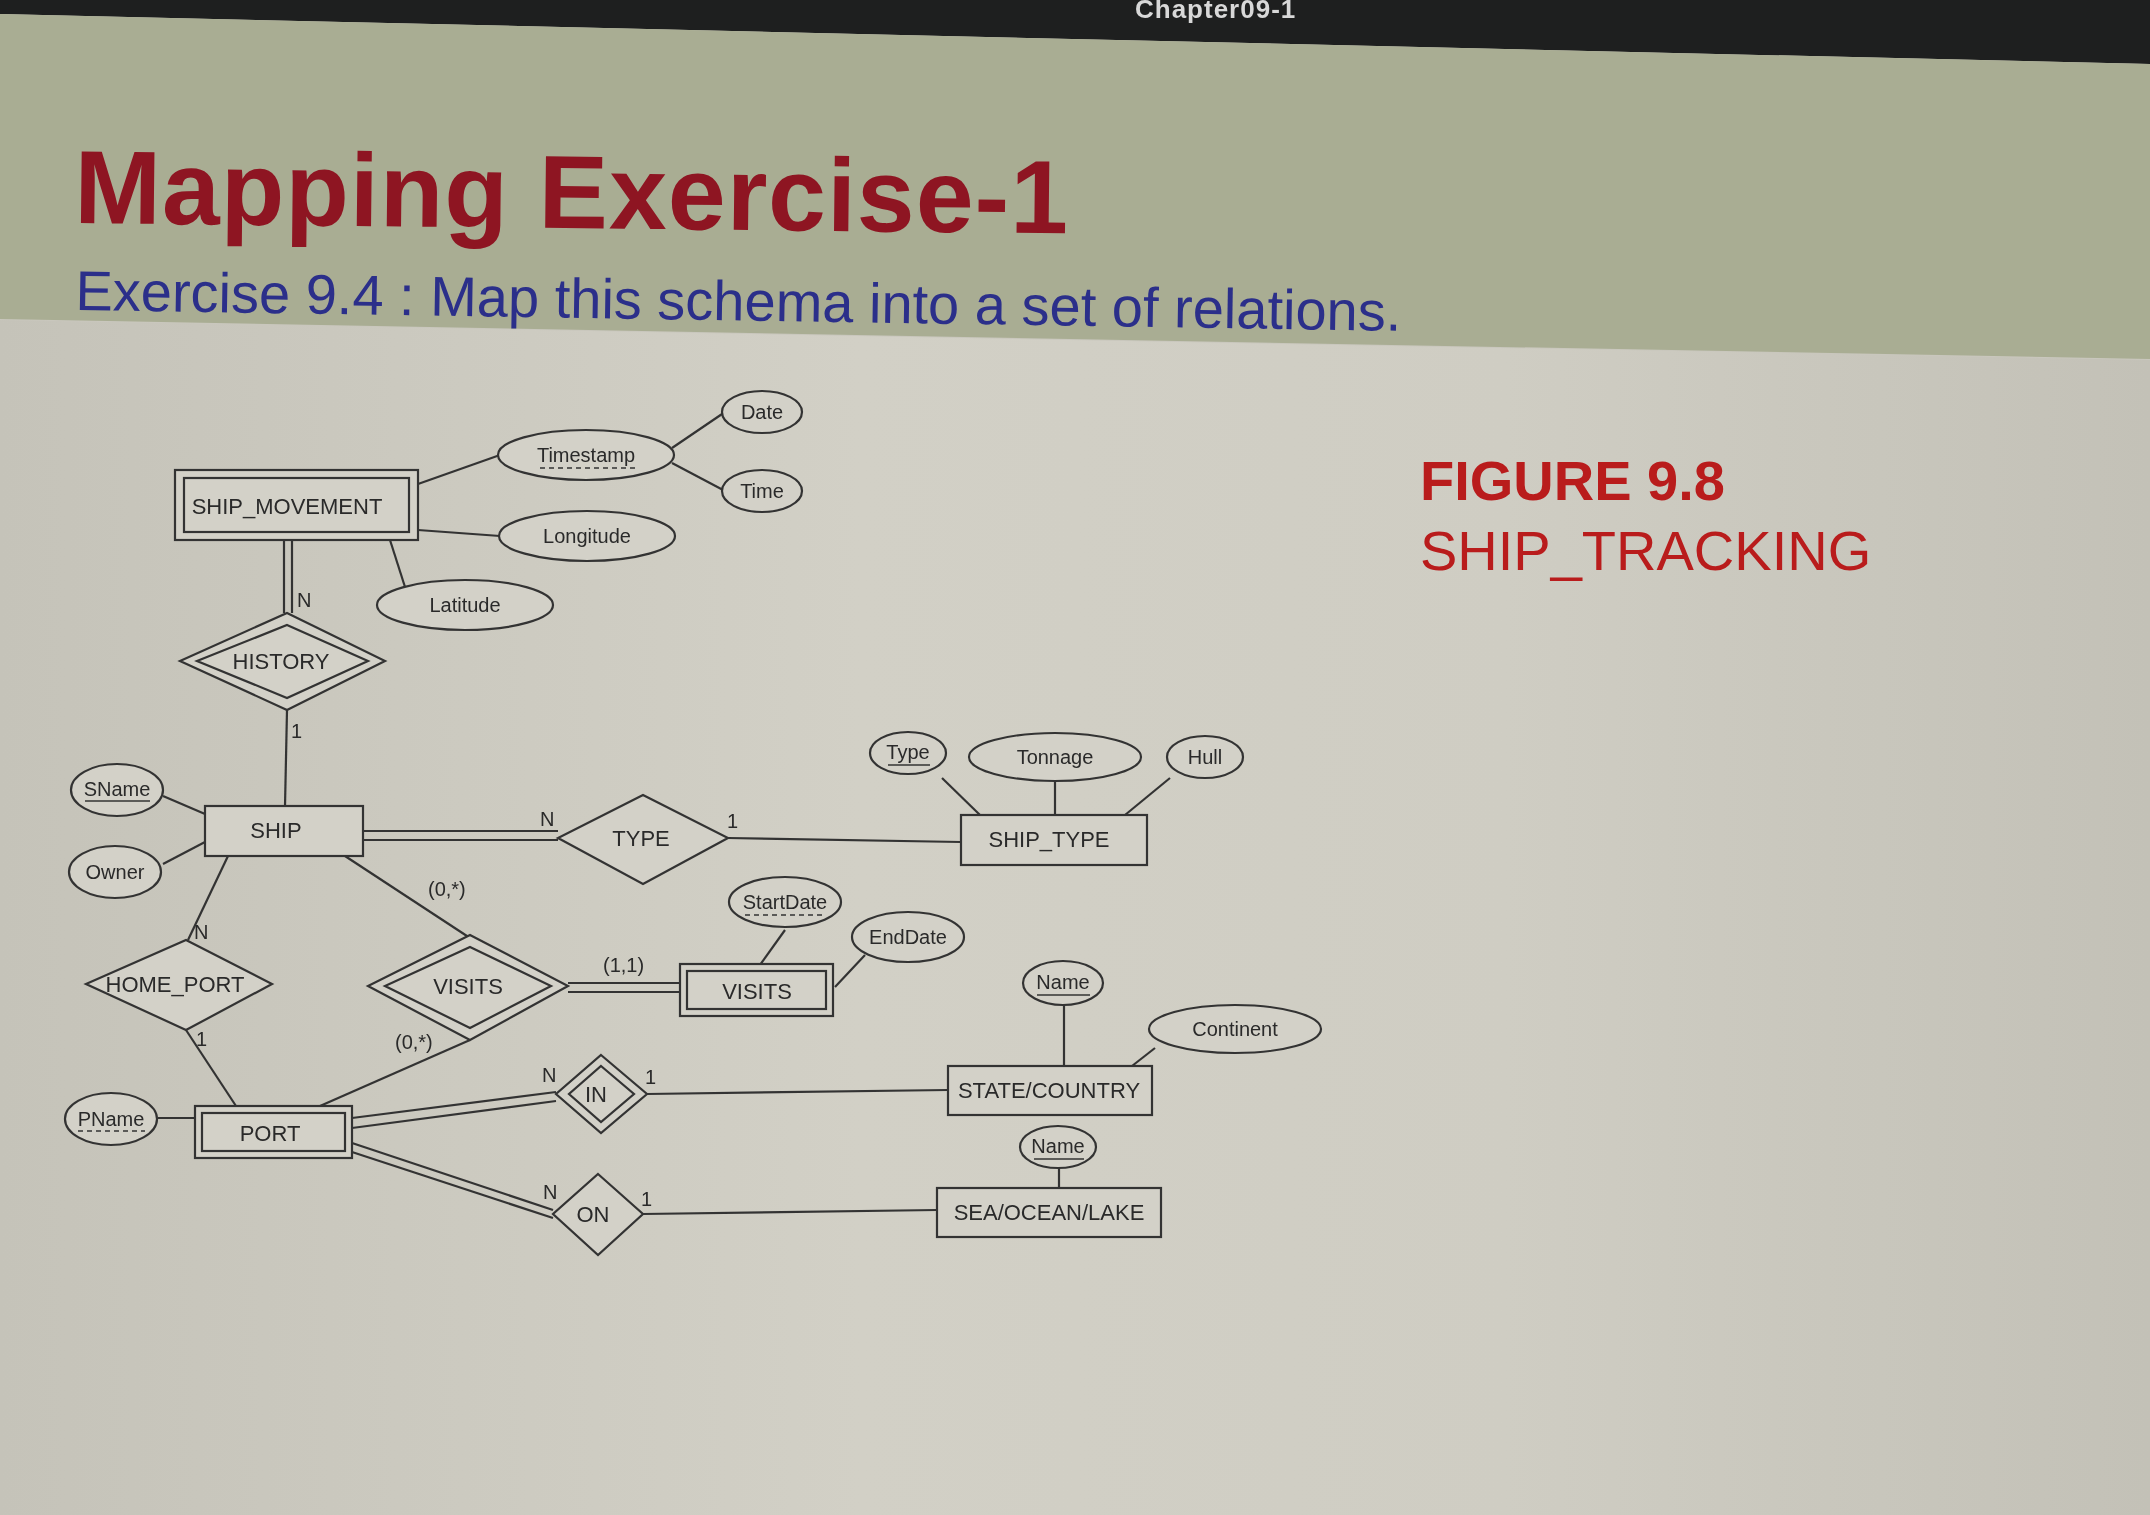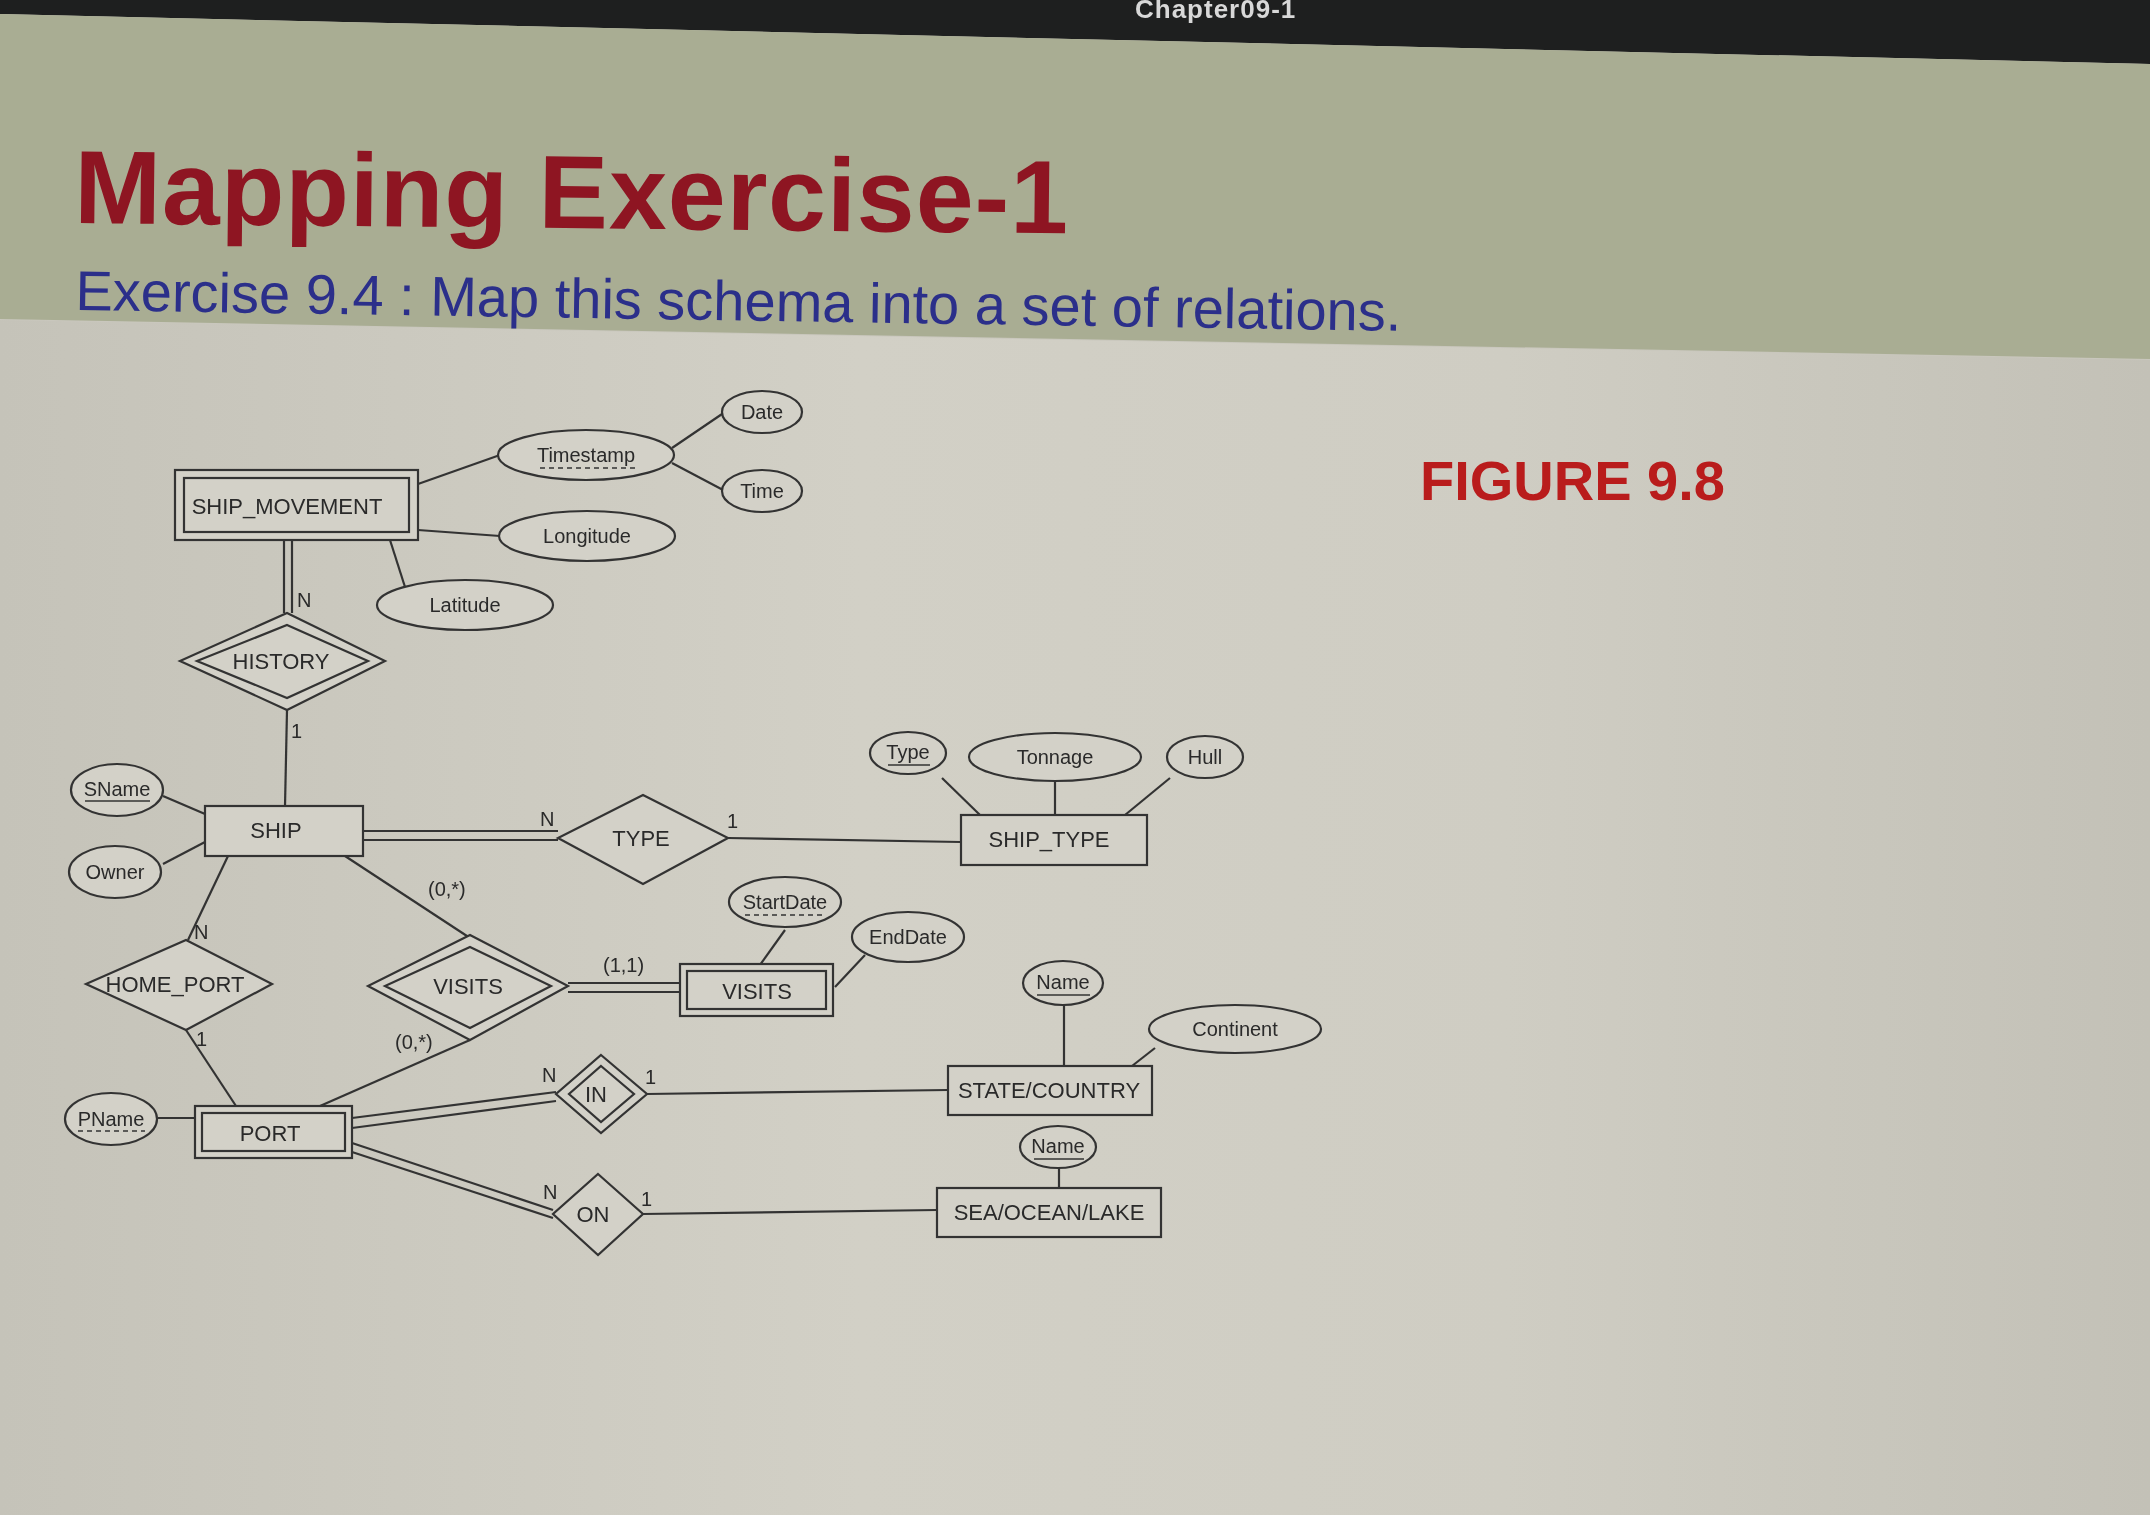--- a/index.html
+++ b/index.html
@@ -52,20 +52,21 @@
 <div class="topbar-title">Chapter09-1</div>
 
 <div class="header-band"></div>
 <div class="content"></div>
 
 <div class="slide-title">Mapping Exercise-1</div>
 <div class="slide-subtitle">Exercise 9.4 : Map this schema into a set of relations.</div>
 
 <div class="caption">
   <span class="caption-label">FIGURE 9.8</span>
+  <span class="caption-line">SHIP_TRACKING</span>
 </div>
 
 <svg class="er" width="2150" height="1515" viewBox="0 0 2150 1515" stroke="#333" fill="none" stroke-width="2.2">
 
   <g>
 
     <line x1="418" y1="484" x2="500" y2="455"></line>
     <line x1="418" y1="530" x2="500" y2="536"></line>
     <line x1="390" y1="540" x2="405" y2="587"></line>
     <line x1="672" y1="448" x2="725" y2="412"></line>

